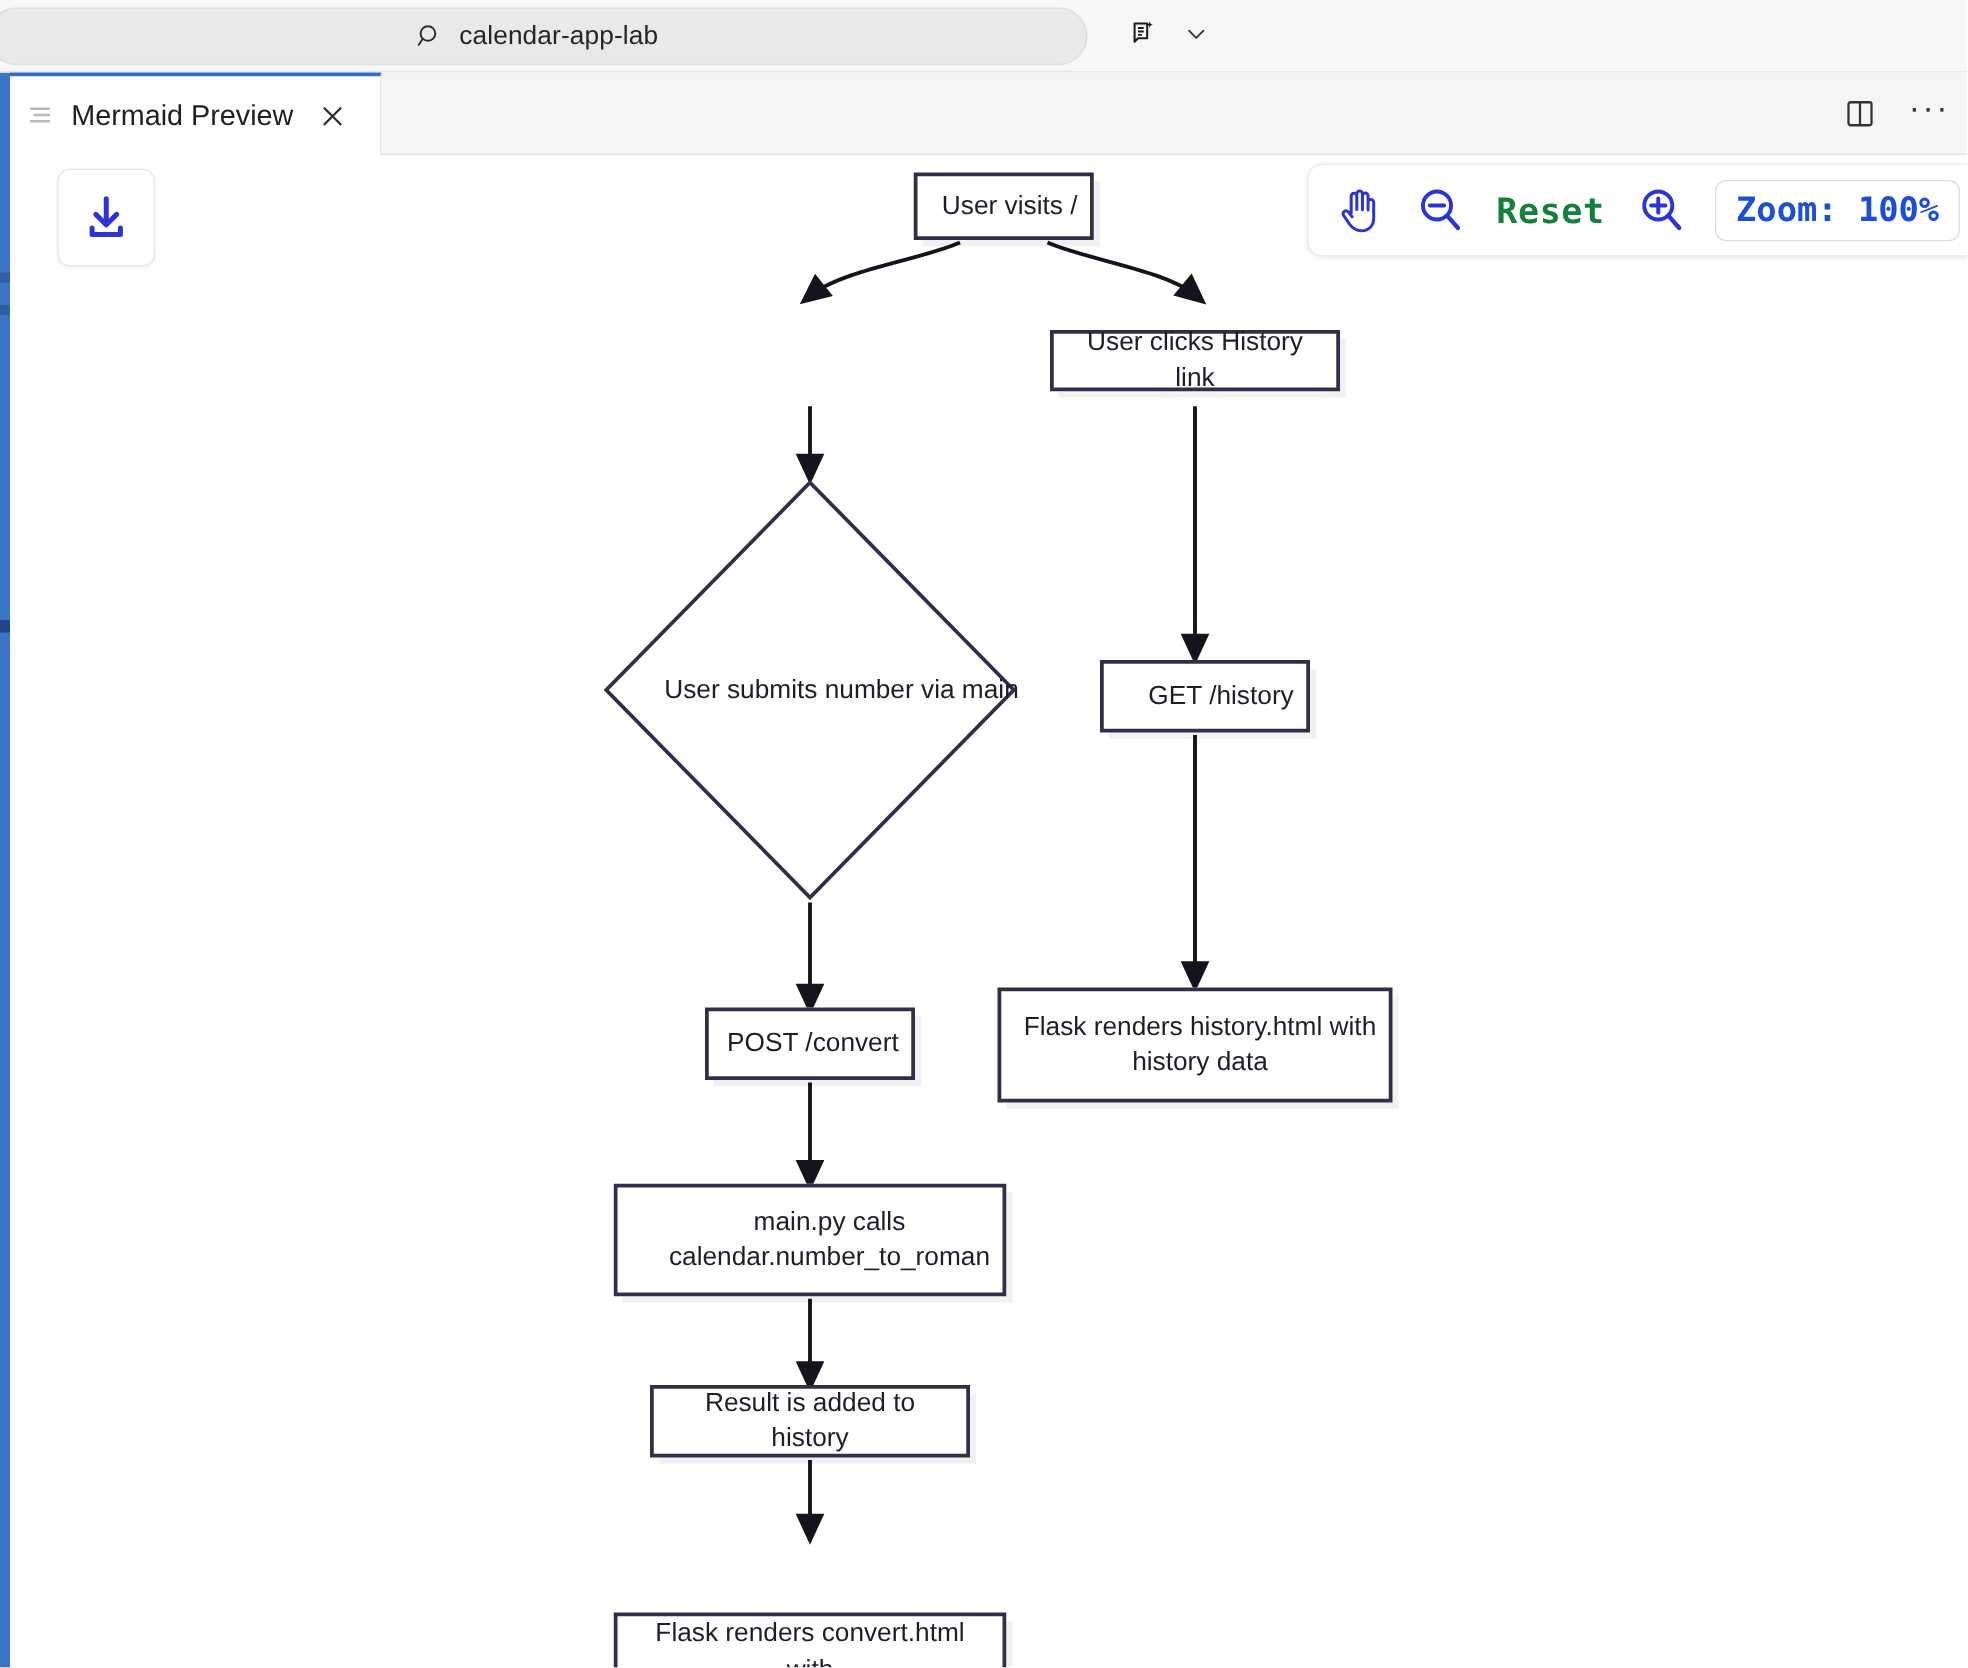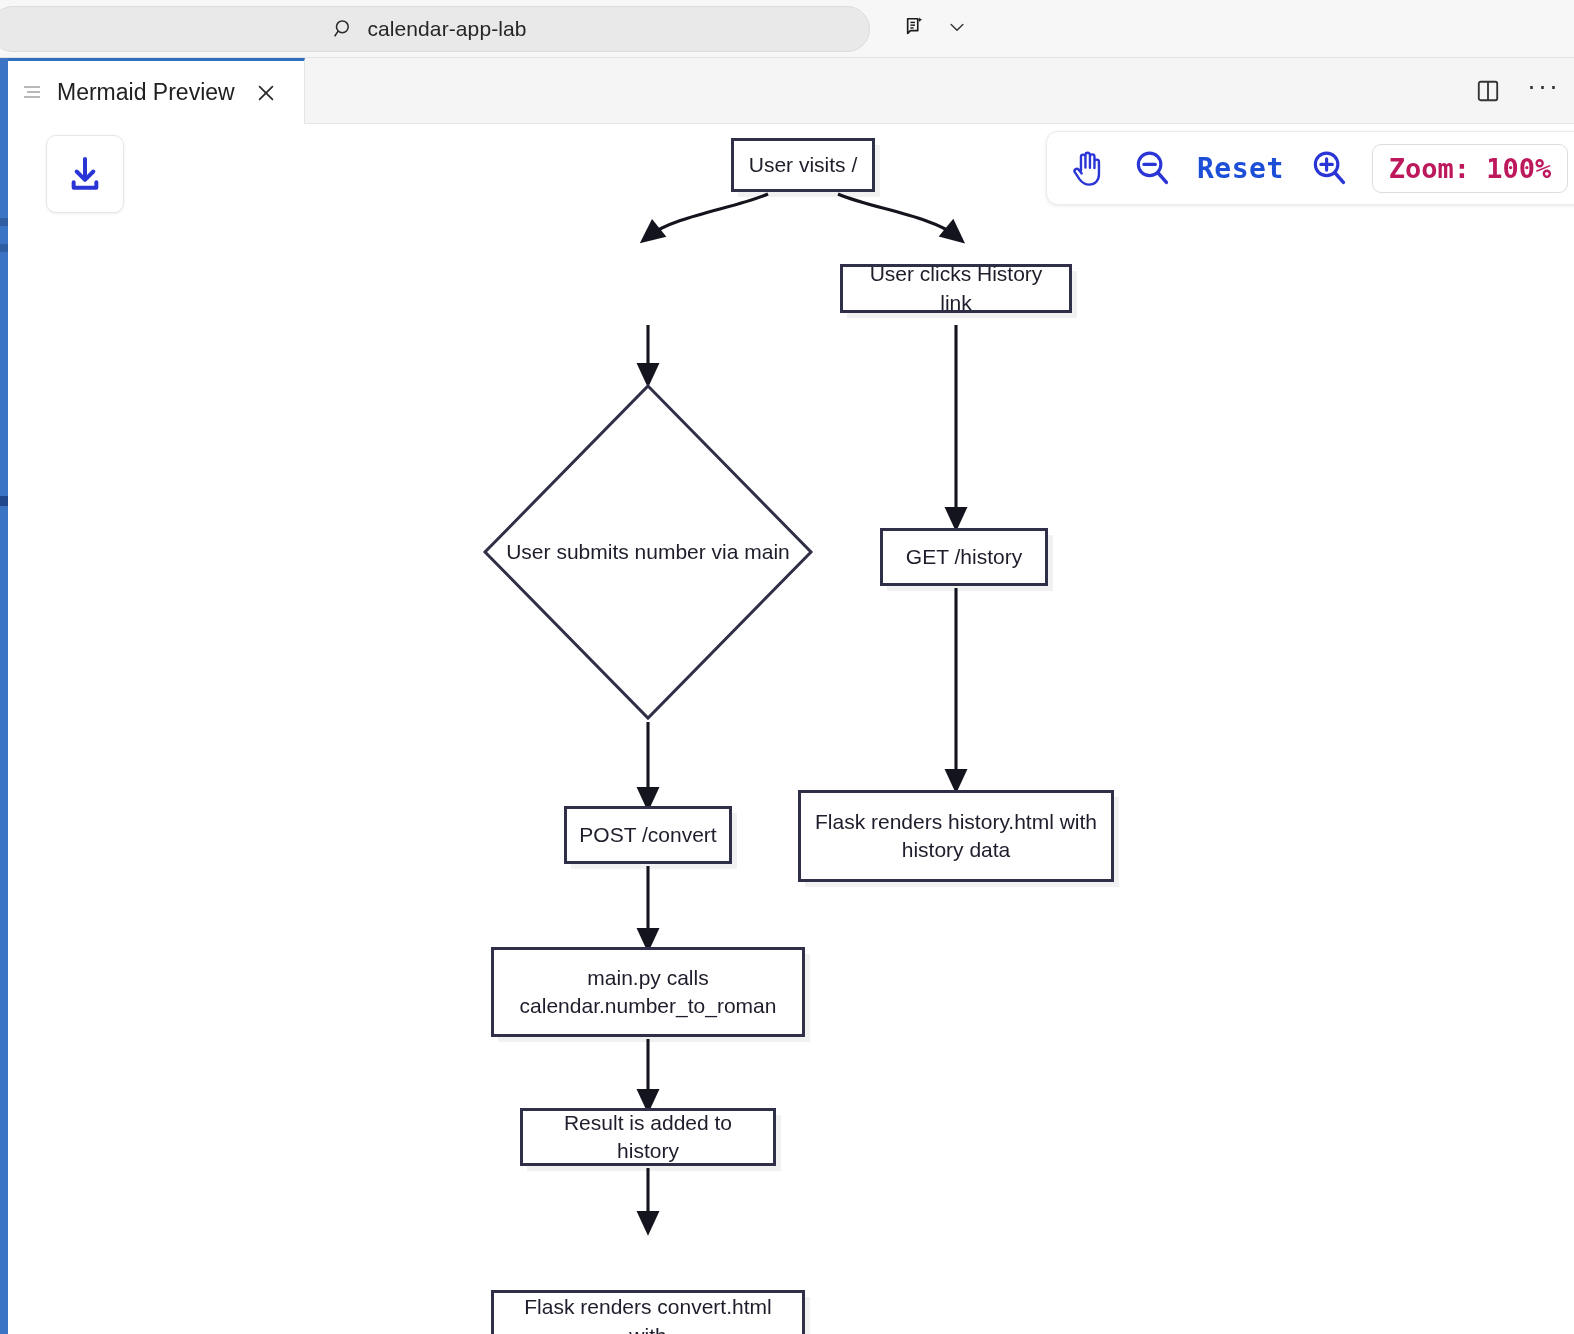--- a/index.html
+++ b/index.html
@@ -110,39 +110,39 @@
     border-radius: 12px;
     box-shadow: 0 1px 4px rgba(0,0,0,.09);
     display: flex; align-items: center; gap: 22px;
     padding: 0 20px;
   }
   .zbtn { background: transparent; border: 0; padding: 0; display:flex;
           align-items:center; justify-content:center; cursor: pointer; }
   .zicon { width: 42px; height: 42px; }
   .reset-label {
     font-family: "DejaVu Sans Mono", monospace;
-    font-weight: bold; font-size: 28px; color: #1d4ed8; letter-spacing: .5px;
+    font-weight: bold; font-size: 28px; color: #15803d; letter-spacing: .5px;
     cursor: pointer; background: transparent; border: 0; padding: 0 2px;
   }
   .zoom-pill {
     border: 1px solid #dddddd; border-radius: 9px;
     padding: 8px 16px;
     font-family: "DejaVu Sans Mono", monospace;
-    font-weight: bold; font-size: 27px; color: #be185d;
+    font-weight: bold; font-size: 27px; color: #1d4ed8;
     white-space: nowrap; cursor: pointer; background: #fff;
   }
 
   
   .diagram { position: absolute; left: 0; top: 0; width: 1566px; height: 1210px; }
 
   .node {
     position: absolute;
     background: #ffffff;
     border: 3px solid #2f3048;
-    display: flex; align-items: center; justify-content: center;
+    display: flex; align-items: center; justify-content: flex-end;
     text-align: center;
     color: #1d1d2b;
     font-size: 21px;
     line-height: 1.35;
     box-shadow: 6px 6px 0 -1px rgba(0,0,0,0.055);
     padding: 4px 10px;
     cursor: pointer;
   }
 
   .node.diamond {

